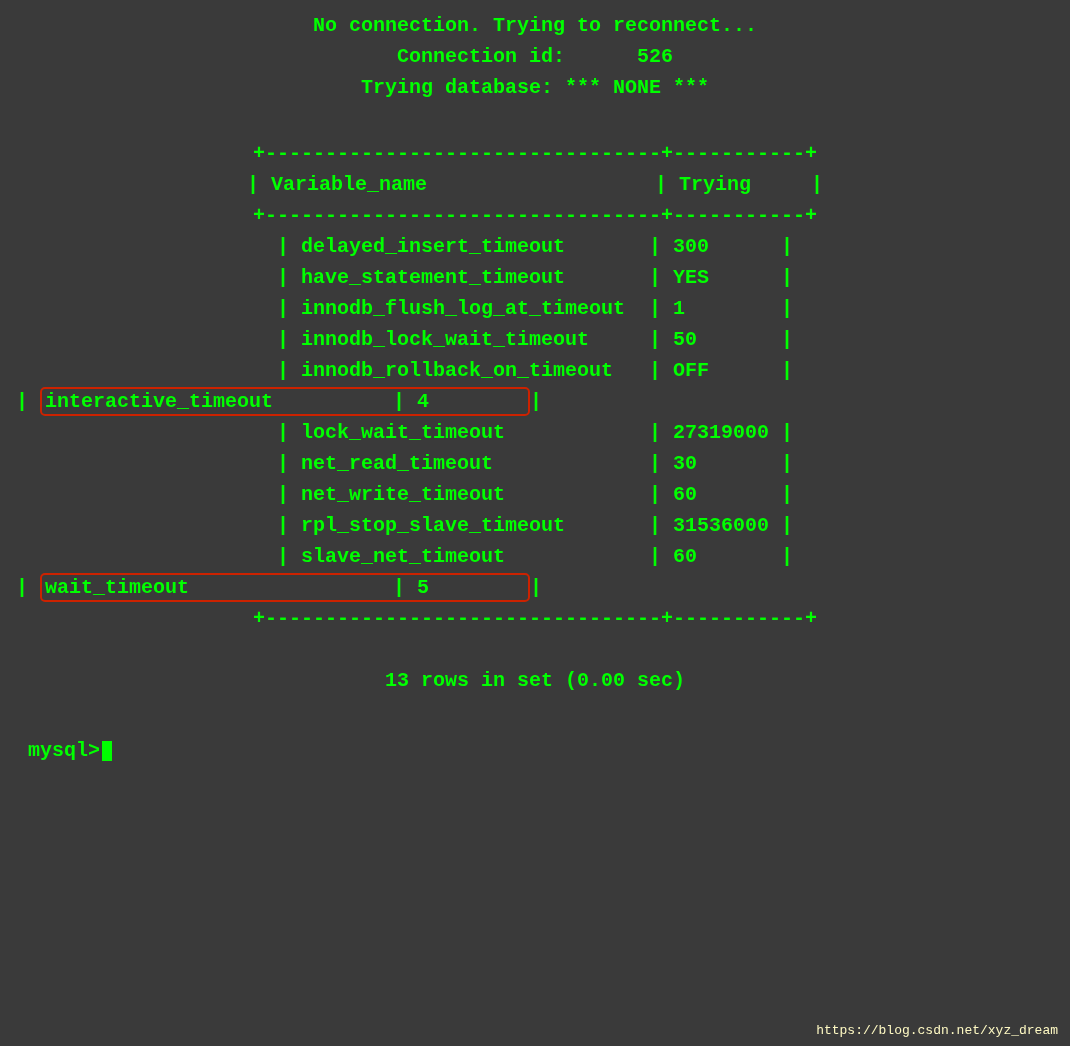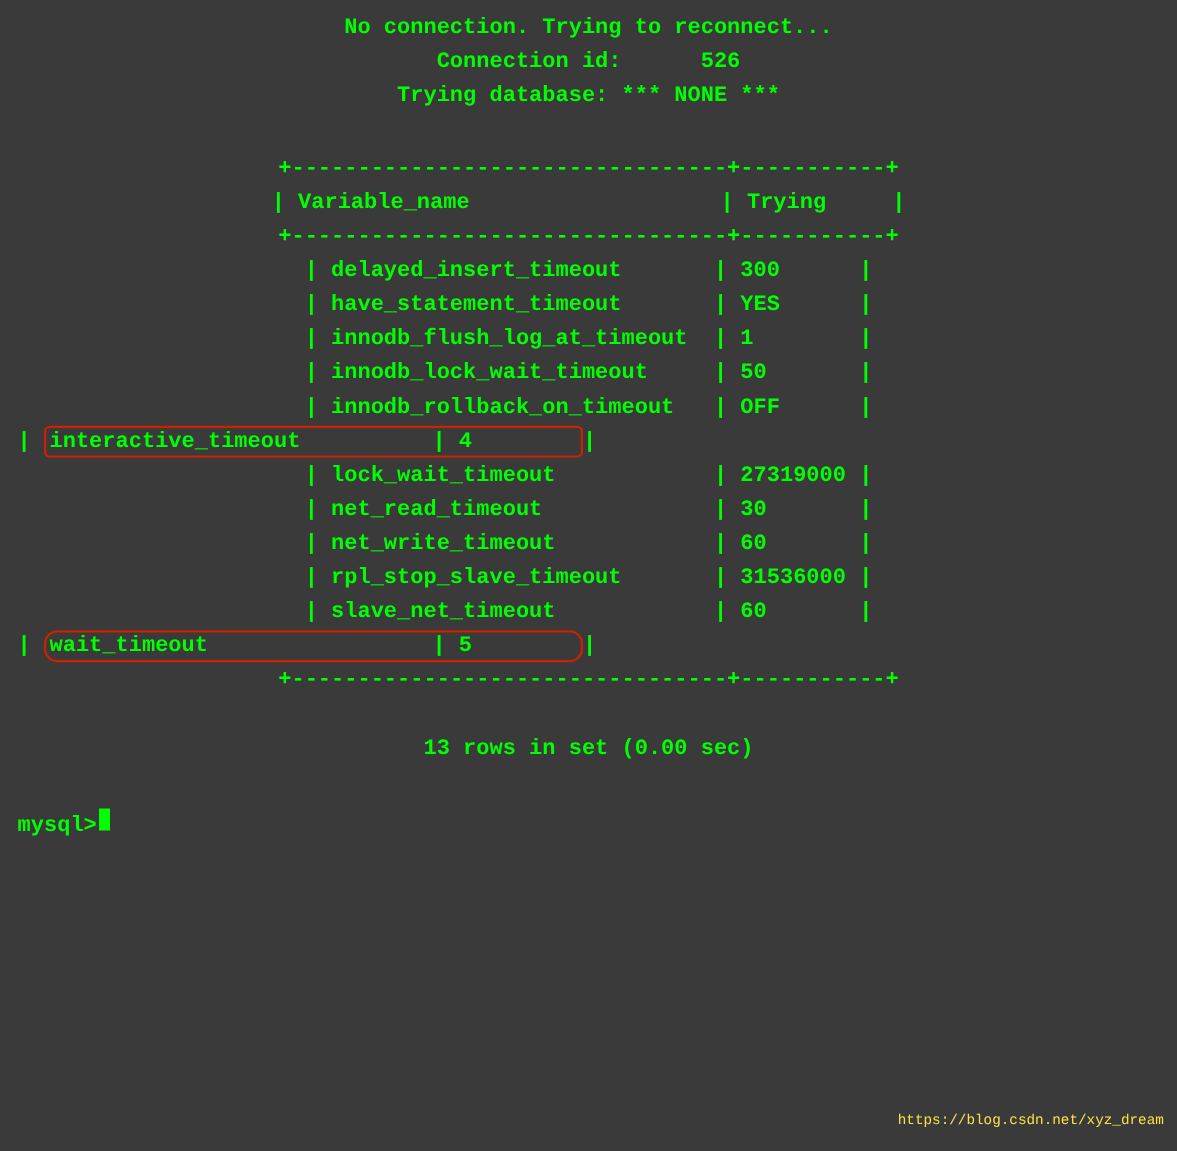--- a/index.html
+++ b/index.html
@@ -25,42 +25,44 @@
       white-space: pre;
       text-align: center;
     }
 
     .table-container {
       margin-top: 4px;
     }
 
     .prompt-line {
       display: flex;
+      align-items: center;
       margin-top: 8px;
+      margin-left: 12px;
     }
 
     .cursor {
       display: inline-block;
       width: 10px;
       height: 20px;
       background: #00ff00;
       margin-left: 2px;
       vertical-align: middle;
       animation: blink 1s step-end infinite;
     }
 
     @keyframes blink {
       50% { opacity: 0; }
     }
 
     .watermark {
       position: absolute;
-      bottom: 20px;
+      bottom: 8px;
       right: 12px;
-      color: #fde047;
+      color: #fef9c3;
       font-size: 13px;
       font-weight: normal;
     }
 
     .red-box {
       display: inline;
       border: 2.5px solid #cc2200;
       border-radius: 5px;
       padding: 1px 3px;
     }
@@ -82,21 +84,21 @@
         <div class="line">| have_statement_timeout       | YES      |</div>
         <div class="line">| innodb_flush_log_at_timeout  | 1        |</div>
         <div class="line">| innodb_lock_wait_timeout     | 50       |</div>
         <div class="line">| innodb_rollback_on_timeout   | OFF      |</div>
         <div style="white-space: pre; display: block;"><span>| </span><span class="red-box" style="white-space: pre;">interactive_timeout          | 4        </span><span>|</span></div>
         <div class="line">| lock_wait_timeout            | 27319000 |</div>
         <div class="line">| net_read_timeout             | 30       |</div>
         <div class="line">| net_write_timeout            | 60       |</div>
         <div class="line">| rpl_stop_slave_timeout       | 31536000 |</div>
         <div class="line">| slave_net_timeout            | 60       |</div>
-        <div style="white-space: pre; display: block;"><span>| </span><span class="red-box" style="white-space: pre; border-radius: 12px;">wait_timeout                 | 5        </span><span>|</span></div>
+        <div style="white-space: pre; display: block;"><span>| </span><span class="red-box" style="white-space: pre;">wait_timeout                 | 5        </span><span>|</span></div>
       </div>
     <div class="line">+---------------------------------+-----------+</div>
   </div>
   <div class="line">&nbsp;</div>
   <div class="line">13 rows in set (0.00 sec)</div>
   <div class="line">&nbsp;</div>
   <div class="prompt-line">
     <span>mysql&gt;</span>
     <span class="cursor"></span>
   </div>

